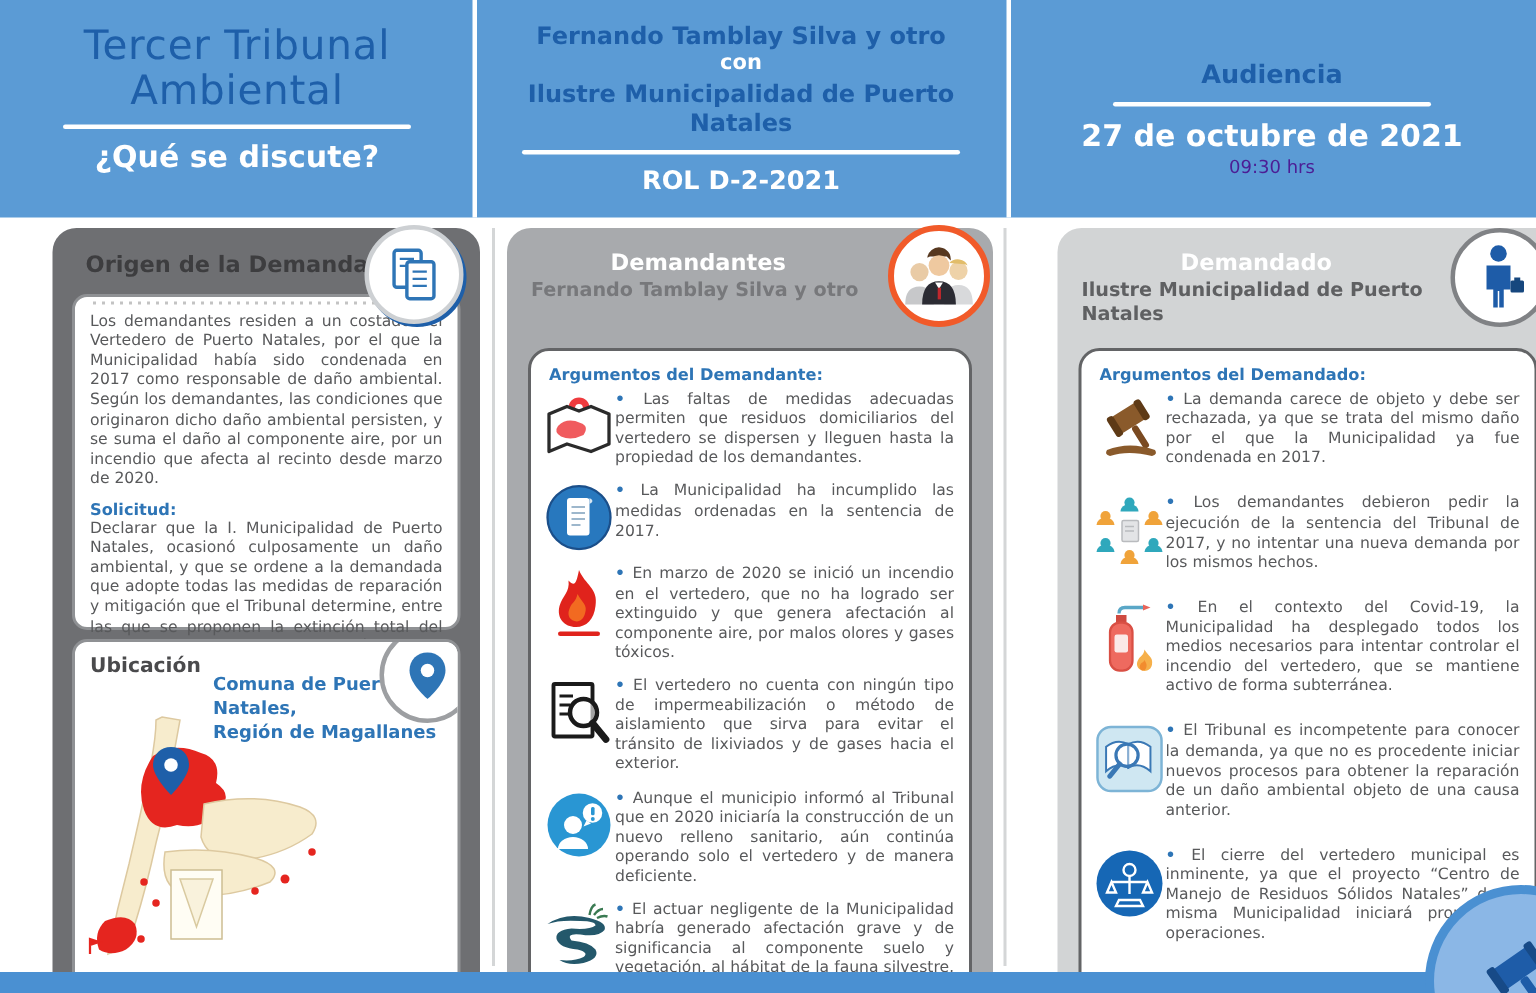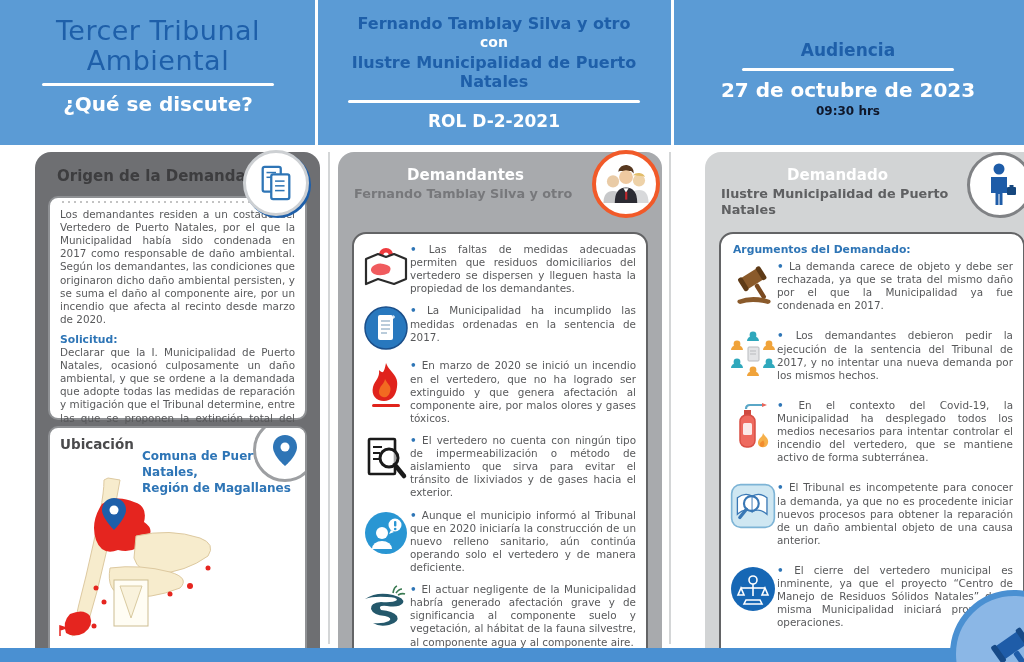--- a/index.html
+++ b/index.html
@@ -17,21 +17,21 @@
   .hdr-center { position:absolute; left:316px; top:0; width:356px; height:145px; text-align:center; }
   .party { font-size:16px; font-weight:bold; color:#1e5fa9; margin-top:14px; line-height:1.2; }
   .party-b { margin-top:0; padding:0 6px; }
   .con { color:#fff; font-weight:bold; font-size:14px; line-height:1.4; }
   .rule-c { margin:9px auto 8px; width:292px; height:3px; background:#fff; border-radius:2px; }
   .rol { font-size:17px; font-weight:bold; color:#fff; }
   .hdr-right { position:absolute; left:672px; top:0; width:352px; height:145px; text-align:center; }
   .aud { margin-top:40px; font-size:17px; font-weight:bold; color:#1e5fa9; }
   .rule-r { margin:8px auto 7px; width:212px; height:3px; background:#fff; border-radius:2px; }
   .aud-date { font-size:20px; font-weight:bold; color:#fff; }
-  .aud-time { font-size:12px; font-weight:bold; color:#0f172a; margin-top:2px; }
+  .aud-time { font-size:12px; font-weight:normal; color:#4c1d95; margin-top:2px; }
 
   
   .col-divider { position:absolute; top:152px; width:2px; height:492px; background:#d4d6d7; }
   .panel { position:absolute; top:152px; height:609px; border-radius:16px;padding-left:32px; }
   .panel-left { left:35px; width:285px; background:#6e6f72; }
   .panel-mid  { left:338px; width:324px; background:#a8aaad; }
   .panel-right{ left:680px; width:334px; background:#d2d4d5;margin-left:25px; }
 
   .icon-circle { position:absolute; border-radius:50%; background:#fff; display:flex; align-items:center; justify-content:center; z-index:5; }
 
@@ -86,21 +86,21 @@
       <div class="party">Fernando Tamblay Silva y otro</div>
       <div class="con">con</div>
       <div class="party party-b">Ilustre Municipalidad de Puerto Natales</div>
       <div class="rule-c"></div>
       <div class="rol">ROL D-2-2021</div>
     </div>
     <div class="hdr-divider" style="left:671px"></div>
     <div class="hdr-right">
       <div class="aud">Audiencia</div>
       <div class="rule-r"></div>
-      <div class="aud-date">27 de octubre de 2023</div>
+      <div class="aud-date">27 de octubre de 2021</div>
       <div class="aud-time">09:30 hrs</div>
     </div>
   </div>
 
   <div class="col-divider" style="left:328px"></div>
   <div class="col-divider" style="left:669px"></div>
 
   <div class="panel panel-left">
     <div class="pl-title">Origen de la Demanda</div>
     <div class="icon-circle" style="left:208px; top:-2px; width:66px; height:66px; border:3px solid #cdd0d3; box-shadow:2px 2px 0 0 #1e5fa9;">
@@ -196,20 +196,21 @@
           <path d="M21,16 a9,9 0 0 1 18,2 l-3,-3 -13,0 z" fill="#57381f"></path>
           <circle cx="30" cy="22" r="8" fill="#efc9a0"></circle>
           <path d="M17,52 Q17,34 30,34 Q43,34 43,52 Z" fill="#2b2b33"></path>
           <path d="M27,35 L30,40 L33,35 Z" fill="#fff"></path>
           <rect x="29" y="39" width="2.5" height="9" fill="#c0272d"></rect>
         </g>
       </svg>
     </div>
 
     <div class="argbox">
+      <div class="arg-label">Argumentos del Demandante:</div>
 
       <div class="argrow">
         <span class="argicon">
           <svg width="46" height="42" viewBox="0 0 46 42">
             <path d="M23,3 c-4,0 -7,3 -7,7 c0,5 7,11 7,11 c0,0 7,-6 7,-11 c0,-4 -3,-7 -7,-7 z" fill="#ef3b3e"></path>
             <circle cx="23" cy="10" r="2.6" fill="#fff"></circle>
             <path d="M3,14 L15,9 L23,12 L31,9 L43,14 L43,34 L31,39 L15,34 L3,39 Z" fill="#fff" stroke="#2b2b2b" stroke-width="2.2" stroke-linejoin="round"></path>
             <path d="M9,22 Q15,16 24,20 Q30,22 26,28 Q18,32 11,29 Q6,26 9,22 Z" fill="#f05b5e"></path>
           </svg>
         </span>

